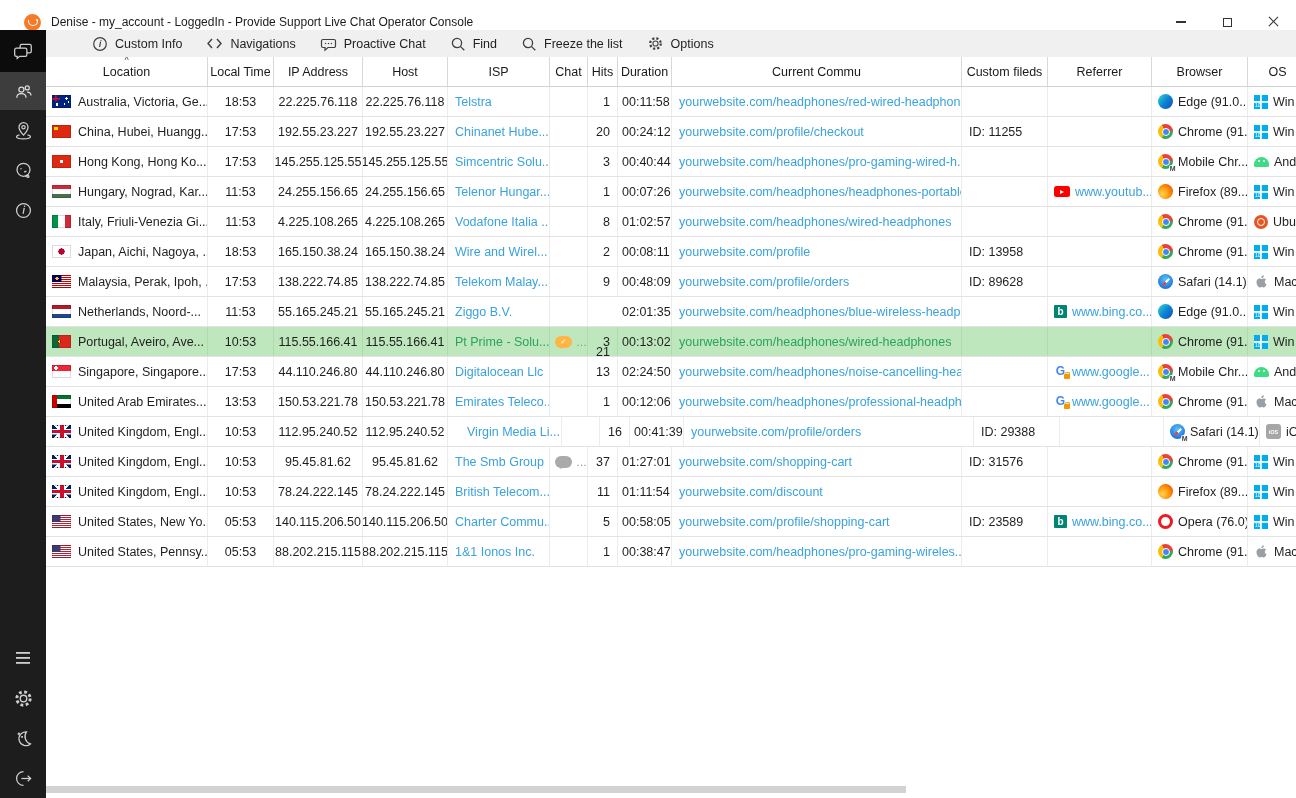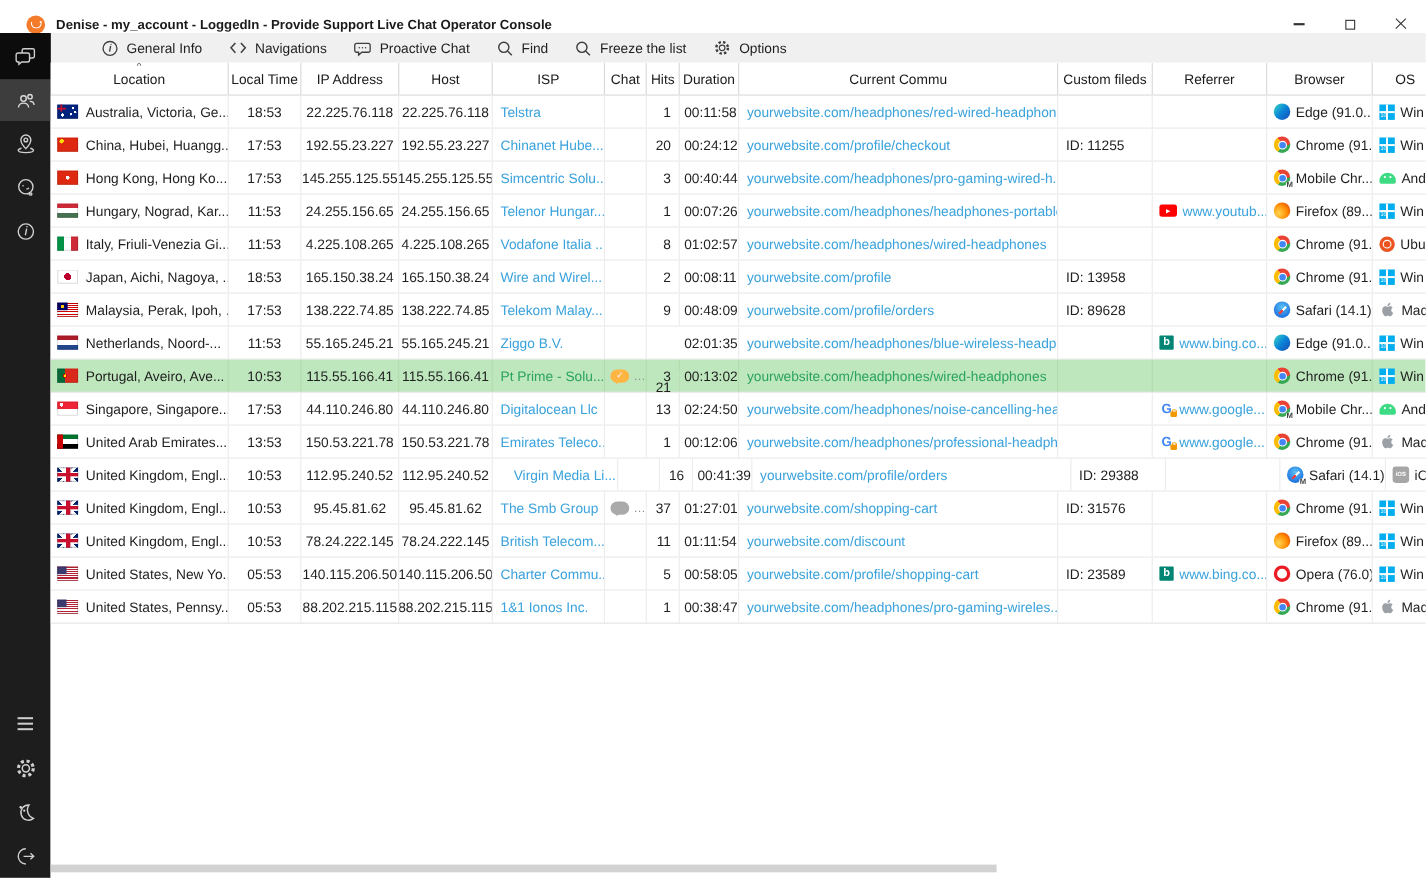--- a/index.html
+++ b/index.html
@@ -1,21 +1,21 @@
 <!DOCTYPE html>
 <html><head>
 <meta charset="utf-8">
 <style>
   * { margin:0; padding:0; box-sizing:border-box; }
   html,body { width:1296px; height:798px; overflow:hidden; background:#fff;
     font-family:"Liberation Sans", sans-serif; }
 
   
   .titlebar { position:absolute; left:0; top:0; width:1296px; height:44px; background:#fff;
-    display:flex; align-items:center;font-weight:bold; }
+    display:flex; align-items:center; }
   .logo { width:17px; height:17px; border-radius:50%; background:#f47b2a; position:relative;
     margin-left:24px; flex:none; }
   .logo::before { content:""; position:absolute; left:4px; top:6px; width:8px; height:5px;
     border:1.4px solid #fff; border-top:none; border-radius:0 0 6px 6px; }
   .logo::after { content:""; position:absolute; right:3px; top:5px; width:2.2px; height:2.2px;
     background:#fff; border-radius:50%; }
   .title-text { margin-left:10px; font-size:12px; color:#1b1b1b; }
   .wctrls { margin-left:auto; display:flex; height:30px; }
   .wbtn { width:46px; height:30px; display:flex; align-items:center; justify-content:center; }
   .min-bar { width:10px; height:1.2px; background:#333; }
@@ -174,21 +174,21 @@
   </div>
 </div>
 
 <div class="toolbar">
   <div class="tbtn">
     <svg width="16" height="16" viewBox="0 0 16 16" fill="none" stroke="#3f3f3f" stroke-width="1.2">
         <circle cx="8" cy="8" r="6.3"></circle>
         <line x1="8.6" y1="5.6" x2="7.6" y2="11"></line>
         <circle cx="9" cy="4.3" r="0.6" fill="#3f3f3f" stroke="none"></circle>
       </svg>
-    <span>General Info</span>
+    <span>Custom Info</span>
   </div>
   <div class="tbtn">
     <svg width="17" height="15" viewBox="0 0 17 15" fill="none" stroke="#3f3f3f" stroke-width="1.4">
         <path d="M6 3 2 7.5 6 12"></path>
         <path d="M11 3l4 4.5L11 12"></path>
       </svg>
     <span>Navigations</span>
   </div>
   <div class="tbtn">
     <svg width="17" height="16" viewBox="0 0 17 16" fill="none" stroke="#3f3f3f" stroke-width="1.2">

